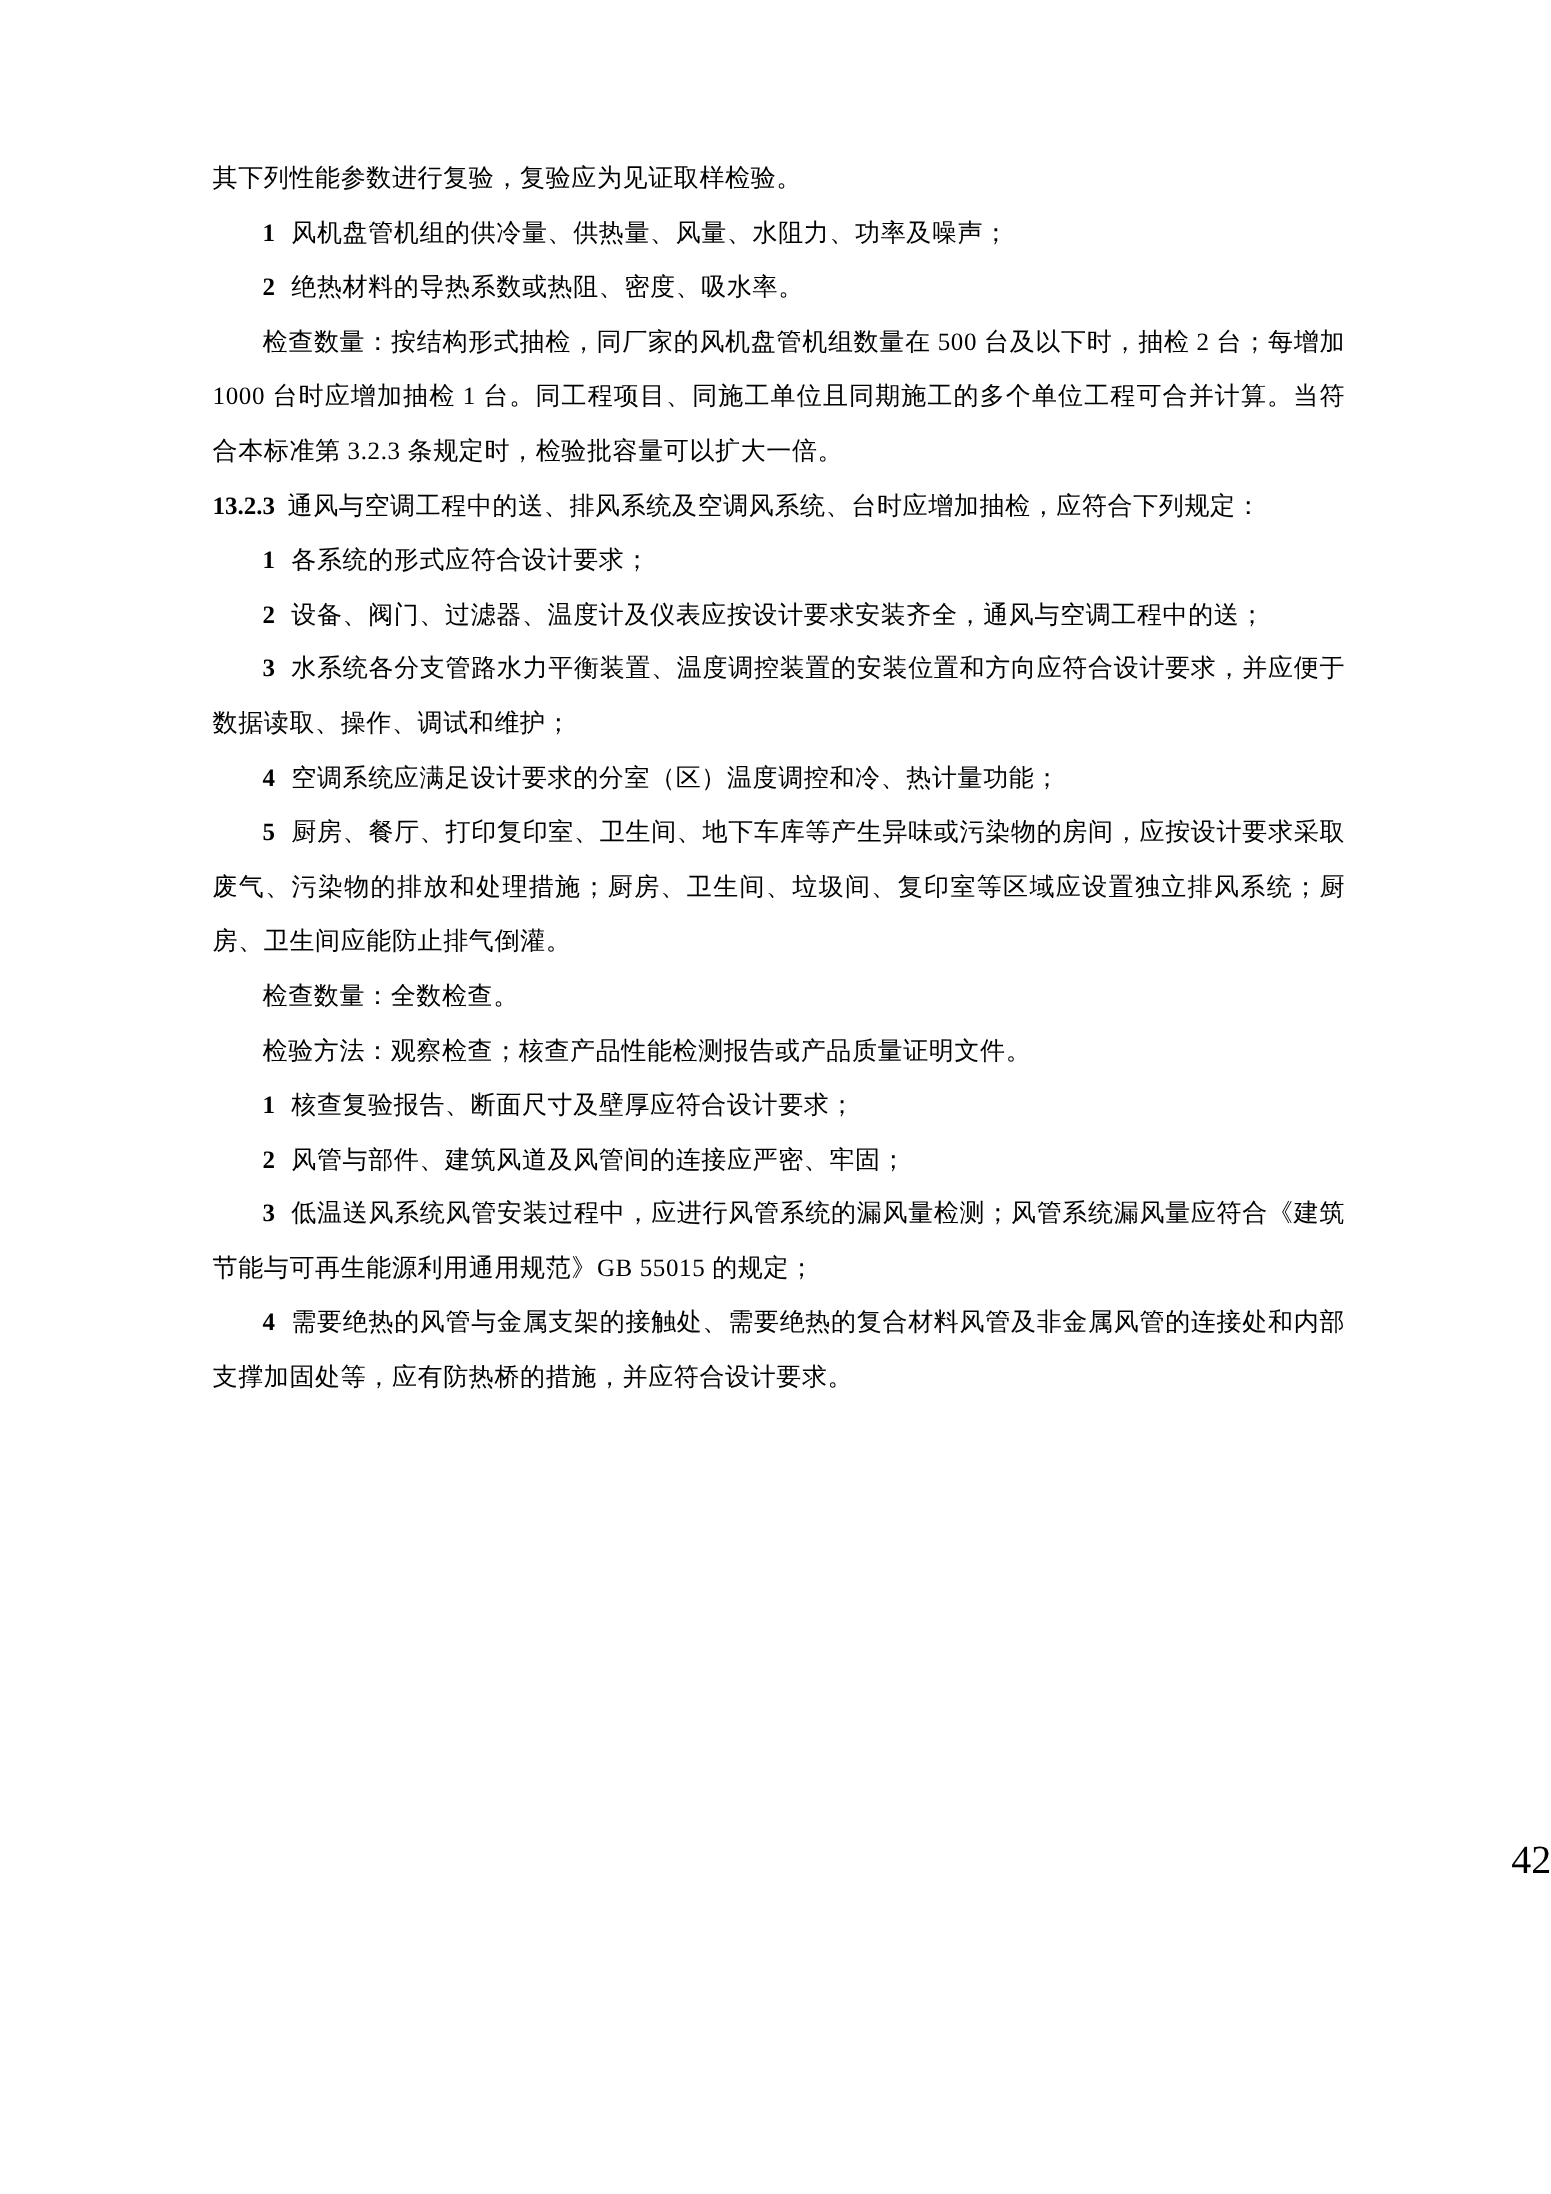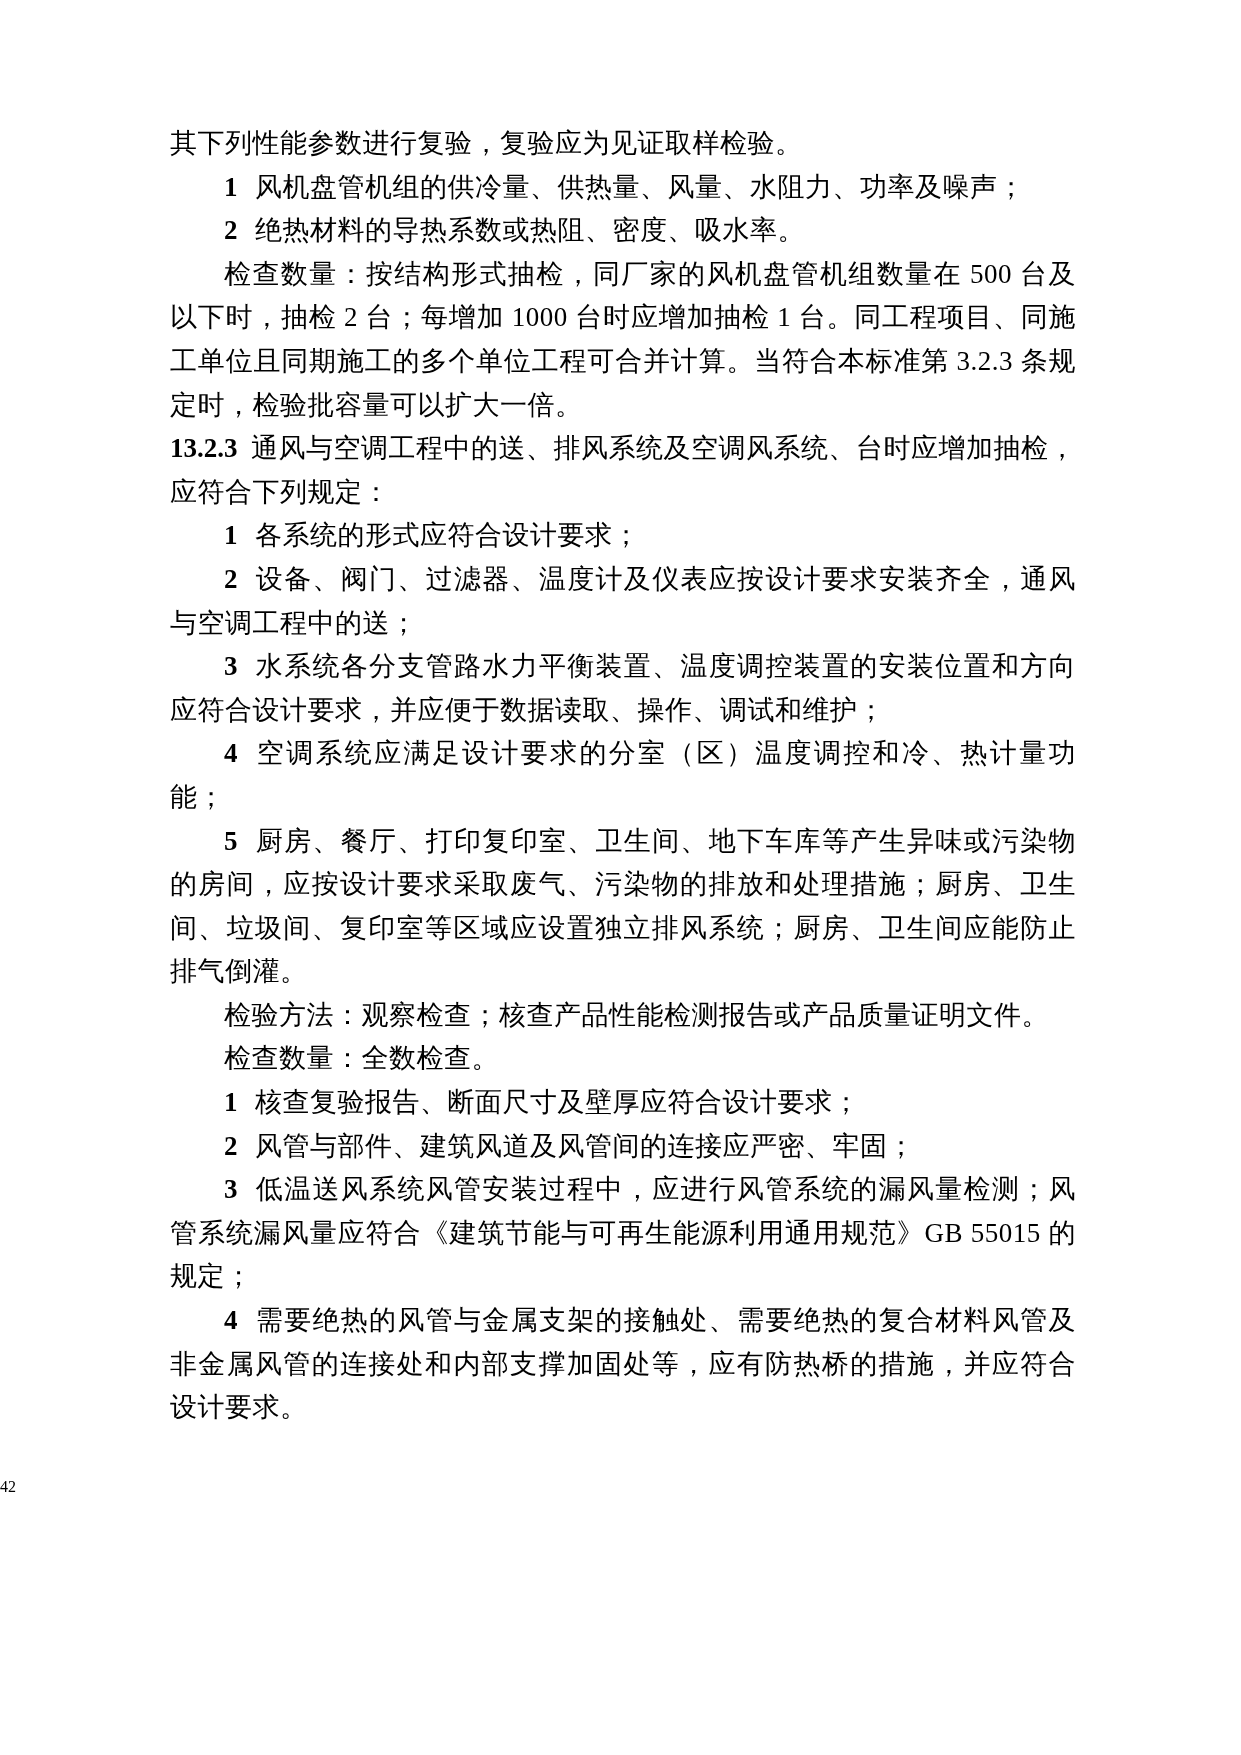--- a/index.html
+++ b/index.html
@@ -17,21 +17,21 @@
     overflow: hidden;
   }
   .content {
     position: absolute;
     left: 170px;
     top: 122px;
     width: 906px;
   }
   .para {
     margin: 0;
-    font-size: 27px;
+    font-size: 20px;
     line-height: 43.6px;
     text-align: justify;
     letter-spacing: 0.5px;
   }
   
   .para.plain { text-indent: 0; }
   
   .para.indent, .para.item { text-indent: 2em; }
   
   .para.clause { text-indent: 0; }
@@ -39,41 +39,41 @@
     font-weight: bold;
     margin-right: 0.65em;
     letter-spacing: 0;
   }
   .para.clause .prefix { margin-right: 0.5em; }
   .page-number {
     position: absolute;
     left: 0;
     right: 0;
     top: 1472px;
-    text-align: left;
-    font-size: 16px;
+    text-align: right;
+    font-size: 32px;
     line-height: 30px;
   }
 </style>
 </head>
 <body>
 
 <div class="page">
   <div class="content" id="content">
       <p class="para plain"><span>其下列性能参数进行复验，复验应为见证取样检验。</span></p>
       <p class="para item"><span class="prefix">1</span><span>风机盘管机组的供冷量、供热量、风量、水阻力、功率及噪声；</span></p>
       <p class="para item"><span class="prefix">2</span><span>绝热材料的导热系数或热阻、密度、吸水率。</span></p>
       <p class="para indent"><span>检查数量：按结构形式抽检，同厂家的风机盘管机组数量在 500 台及以下时，抽检 2 台；每增加 1000 台时应增加抽检 1 台。同工程项目、同施工单位且同期施工的多个单位工程可合并计算。当符合本标准第 3.2.3 条规定时，检验批容量可以扩大一倍。</span></p>
       <p class="para clause"><span class="prefix">13.2.3</span><span>通风与空调工程中的送、排风系统及空调风系统、台时应增加抽检，应符合下列规定：</span></p>
       <p class="para item"><span class="prefix">1</span><span>各系统的形式应符合设计要求；</span></p>
       <p class="para item"><span class="prefix">2</span><span>设备、阀门、过滤器、温度计及仪表应按设计要求安装齐全，通风与空调工程中的送；</span></p>
       <p class="para item"><span class="prefix">3</span><span>水系统各分支管路水力平衡装置、温度调控装置的安装位置和方向应符合设计要求，并应便于数据读取、操作、调试和维护；</span></p>
       <p class="para item"><span class="prefix">4</span><span>空调系统应满足设计要求的分室（区）温度调控和冷、热计量功能；</span></p>
       <p class="para item"><span class="prefix">5</span><span>厨房、餐厅、打印复印室、卫生间、地下车库等产生异味或污染物的房间，应按设计要求采取废气、污染物的排放和处理措施；厨房、卫生间、垃圾间、复印室等区域应设置独立排风系统；厨房、卫生间应能防止排气倒灌。</span></p>
+      <p class="para indent"><span>检查数量：全数检查。</span></p>
       <p class="para indent"><span>检验方法：观察检查；核查产品性能检测报告或产品质量证明文件。</span></p>
-      <p class="para indent"><span>检查数量：全数检查。</span></p>
       <p class="para item"><span class="prefix">1</span><span>核查复验报告、断面尺寸及壁厚应符合设计要求；</span></p>
       <p class="para item"><span class="prefix">2</span><span>风管与部件、建筑风道及风管间的连接应严密、牢固；</span></p>
       <p class="para item"><span class="prefix">3</span><span>低温送风系统风管安装过程中，应进行风管系统的漏风量检测；风管系统漏风量应符合《建筑节能与可再生能源利用通用规范》GB 55015 的规定；</span></p>
       <p class="para item"><span class="prefix">4</span><span>需要绝热的风管与金属支架的接触处、需要绝热的复合材料风管及非金属风管的连接处和内部支撑加固处等，应有防热桥的措施，并应符合设计要求。</span></p>
     </div>
   <div class="page-number">42</div>
 </div>
 
 </body></html>

